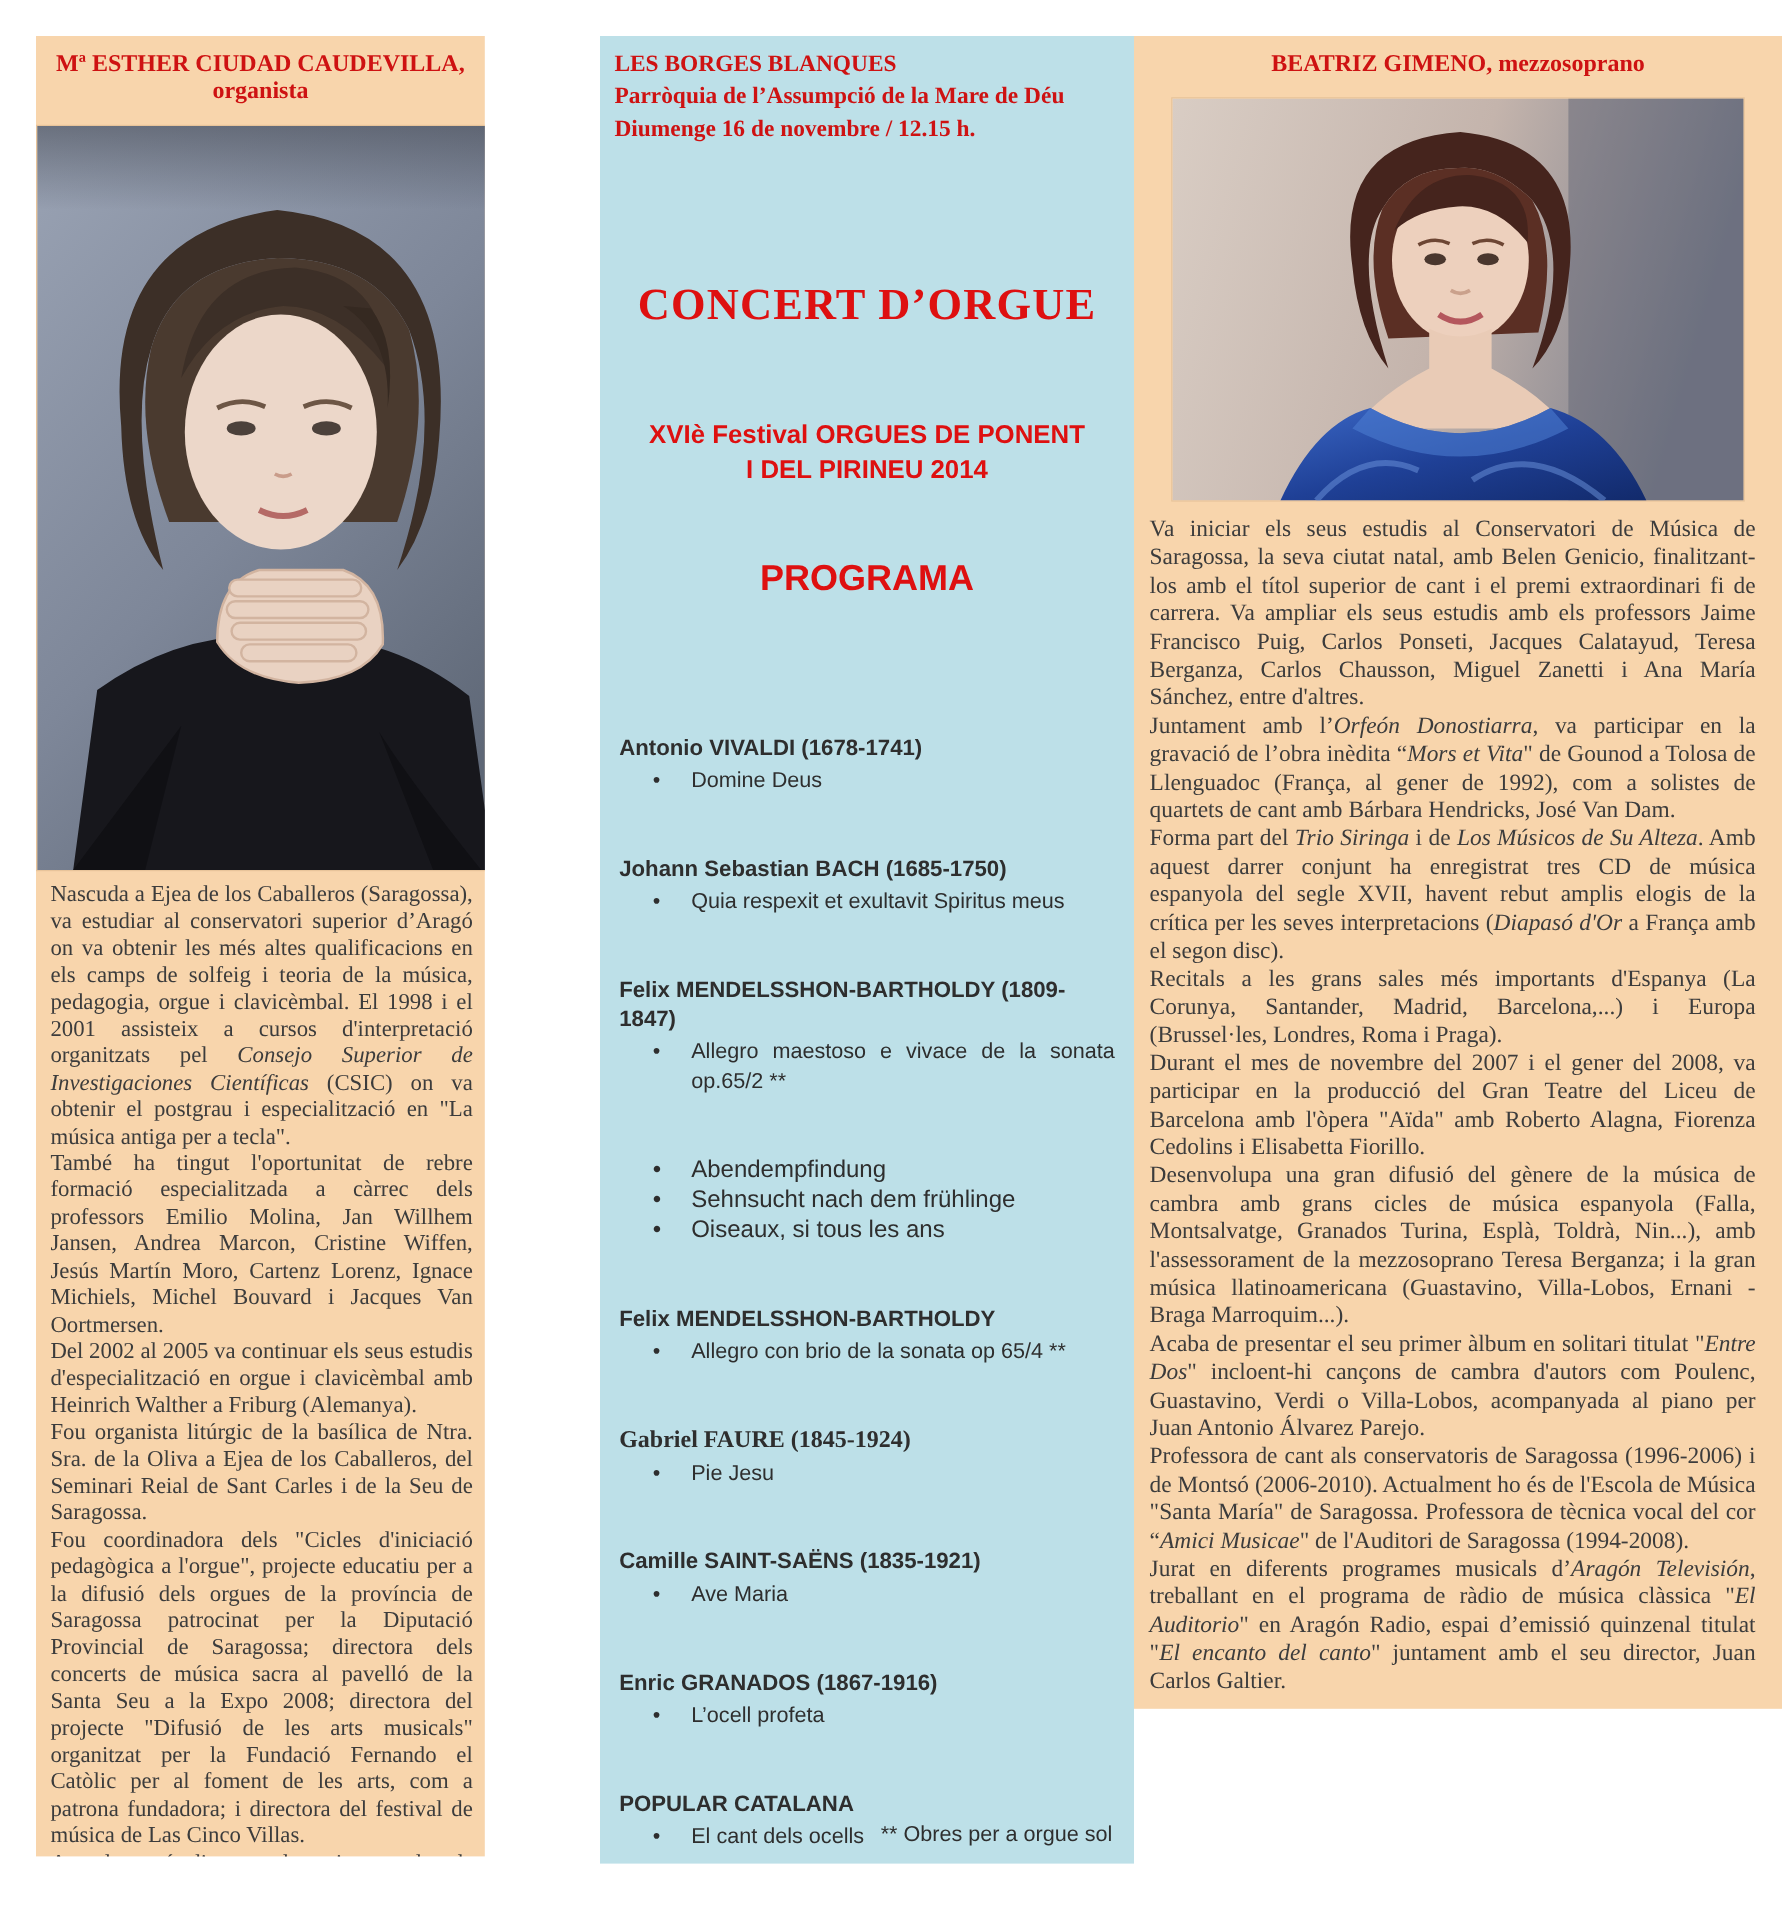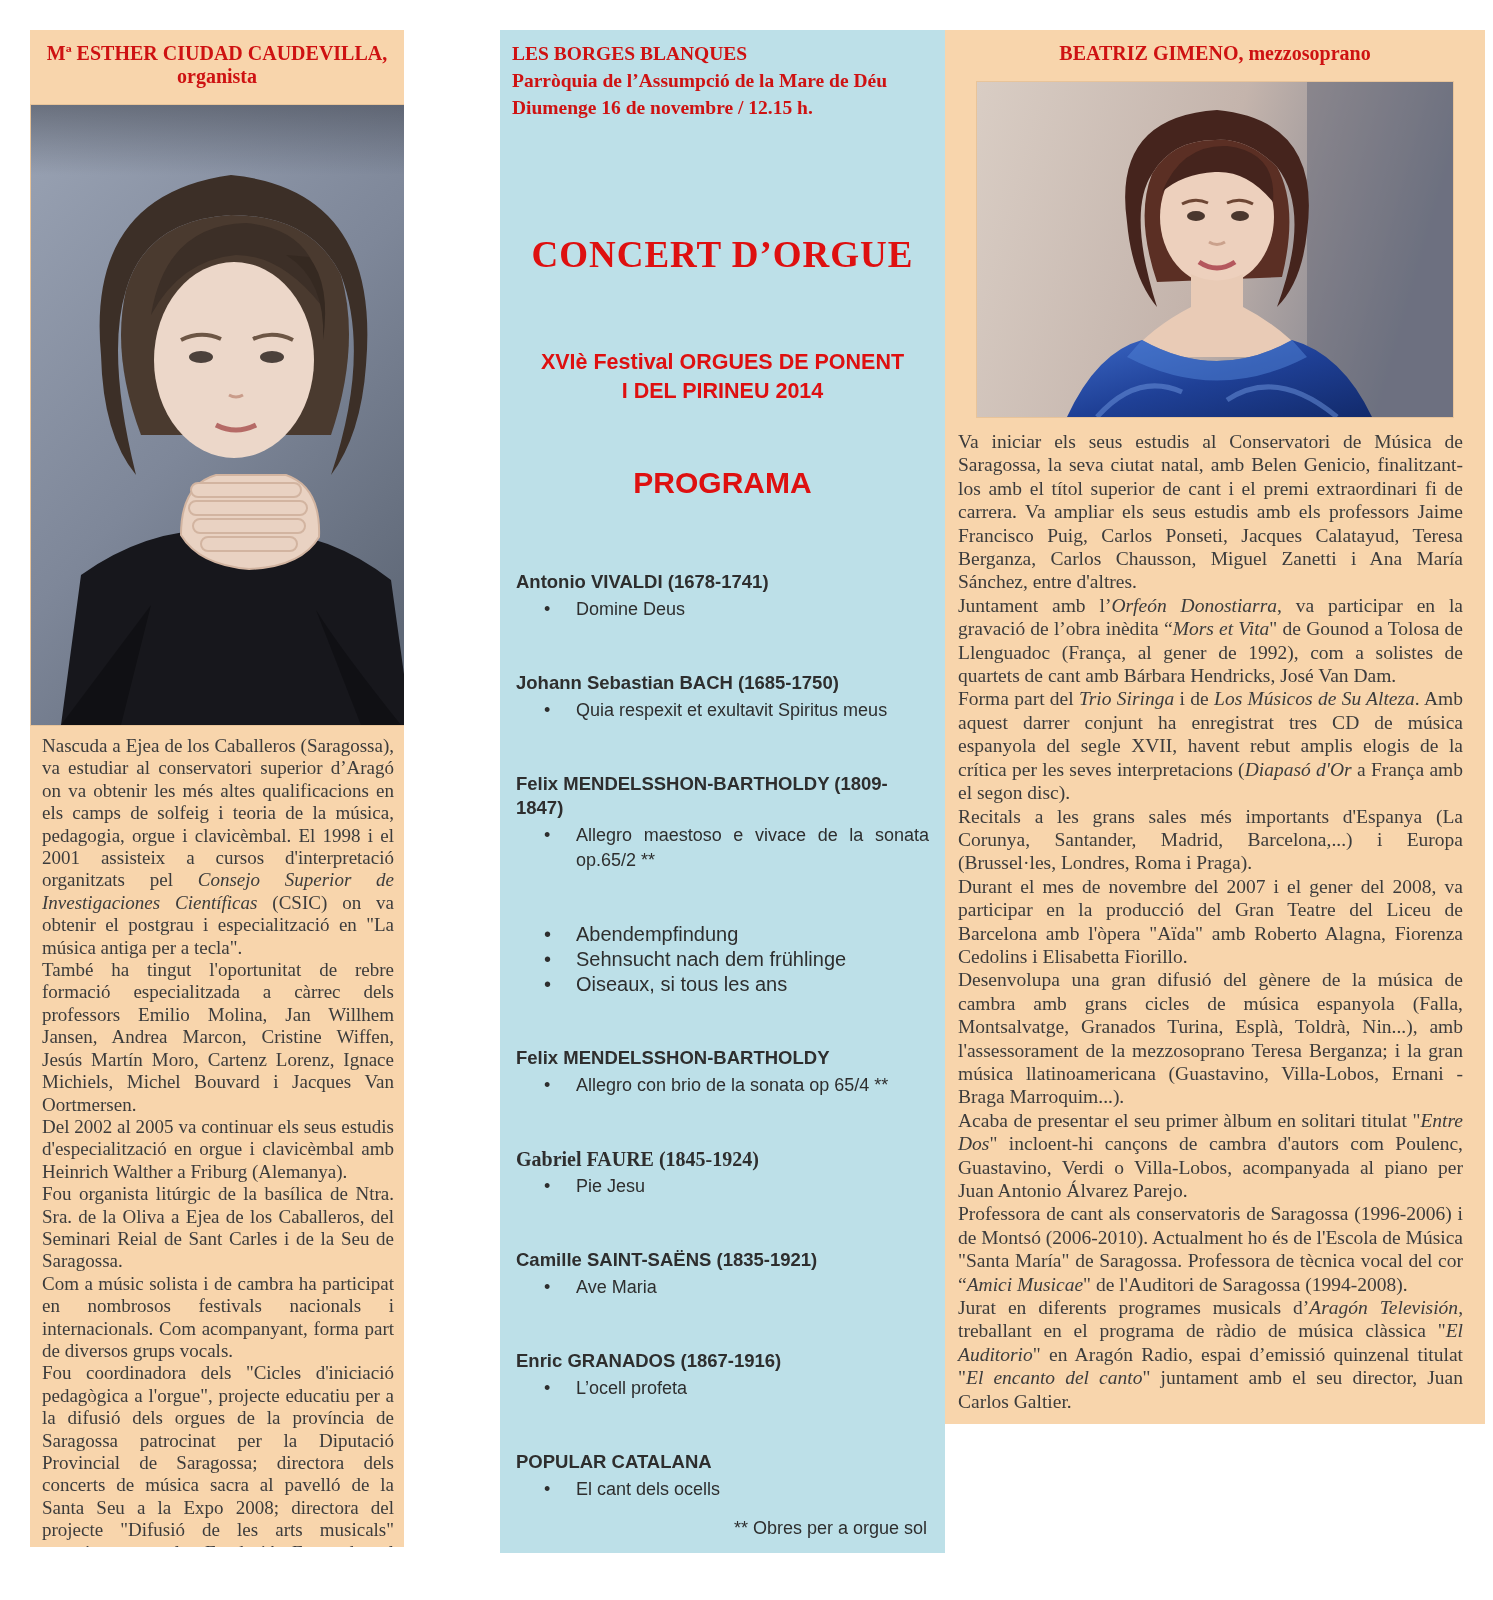--- a/index.html
+++ b/index.html
@@ -20,21 +20,21 @@
   .bio p{margin:0;}
 
   .venue{padding:10px 14px 0 12px;font-weight:bold;font-size:19.5px;line-height:27px;color:#CE1212;}
   .main-title{margin-top:112px;text-align:center;font-weight:bold;font-size:37px;
               letter-spacing:1px;color:#DE1010;}
   .festival{margin-top:72px;text-align:center;font-family:"Liberation Sans",sans-serif;
             font-weight:bold;font-size:21.5px;line-height:29px;color:#DE1010;}
   .programa{margin-top:60px;text-align:center;font-family:"Liberation Sans",sans-serif;
             font-weight:bold;font-size:30px;color:#DE1010;}
 
-  .program{margin-top:70px;padding:0 16px;font-family:"Liberation Sans",sans-serif;color:#2e2e2e;}
+  .program{margin-top:111px;padding:0 16px;font-family:"Liberation Sans",sans-serif;color:#2e2e2e;}
   .pgroup{margin-bottom:49px;}
   .composer{font-weight:bold;font-size:18.5px;line-height:24px;}
   .composer.serif{font-family:"Liberation Serif",serif;font-size:20px;}
   .pieces{list-style:none;margin:3px 0 0;padding:0;font-size:18px;line-height:25px;}
   .pieces li{position:relative;padding-left:60px;}
   .pieces li::before{content:"\2022";position:absolute;left:28px;}
   .pieces.serif{font-family:Liberation Sans, sans-serif;font-size:20px;}
   .pieces.just li{text-align:justify;}
   .footnote{position:absolute;right:18px;bottom:14px;font-family:"Liberation Sans",sans-serif;
             font-size:18px;color:#2e2e2e;}
@@ -86,21 +86,20 @@
         <rect x="158" y="396" width="118" height="14" rx="7"></rect>
         <rect x="162" y="414" width="112" height="14" rx="7"></rect>
         <rect x="170" y="432" width="96" height="14" rx="7"></rect>
       </g>
     </svg>
     <div class="bio bio-left">
         <p><span>Nascuda a Ejea de los Caballeros (Saragossa), va estudiar al conservatori superior d’Aragó on va obtenir les més altes qualificacions en els camps de solfeig i teoria de la música, pedagogia, orgue i clavicèmbal. El 1998 i el 2001 assisteix a cursos d'interpretació organitzats pel </span><i>Consejo Superior de Investigaciones Científicas</i><span> (CSIC) on va obtenir el postgrau i especialització en "La música antiga per a tecla".</span></p>
         <p><span>També ha tingut l'oportunitat de rebre formació especialitzada a càrrec dels professors Emilio Molina, Jan Willhem Jansen, Andrea Marcon, Cristine Wiffen, Jesús Martín Moro, Cartenz Lorenz, Ignace Michiels, Michel Bouvard i Jacques Van Oortmersen.</span></p>
         <p><span>Del 2002 al 2005 va continuar els seus estudis d'especialització en orgue i clavicèmbal amb Heinrich Walther a Friburg (Alemanya).</span></p>
         <p><span>Fou organista litúrgic de la basílica de Ntra. Sra. de la Oliva a Ejea de los Caballeros, del Seminari Reial de Sant Carles i de la Seu de Saragossa.</span></p>
-        <p><span>Com a músic solista i de cambra ha participat en nombrosos festivals nacionals i internacionals. Com acompanyant, forma part de diversos grups vocals.</span></p>
         <p><span>Fou coordinadora dels "Cicles d'iniciació pedagògica a l'orgue", projecte educatiu per a la difusió dels orgues de la província de Saragossa patrocinat per la Diputació Provincial de Saragossa; directora dels concerts de música sacra al pavelló de la Santa Seu a la Expo 2008; directora del projecte "Difusió de les arts musicals" organitzat per la Fundació Fernando el Catòlic per al foment de les arts, com a patrona fundadora; i directora del festival de música de Las Cinco Villas.</span></p>
         <p><span>Actualment és directora de projectes culturals de la Fundació Hernando d'Aragó i professora d'orgue al conservatori professional de música de Terol.</span></p>
       </div>
   </div>
 
   <div class="panel panel-center">
     <div class="venue">
       <div>LES BORGES BLANQUES</div>
       <div>Parròquia de l’Assumpció de la Mare de Déu</div>
       <div>Diumenge 16 de novembre / 12.15 h.</div>

